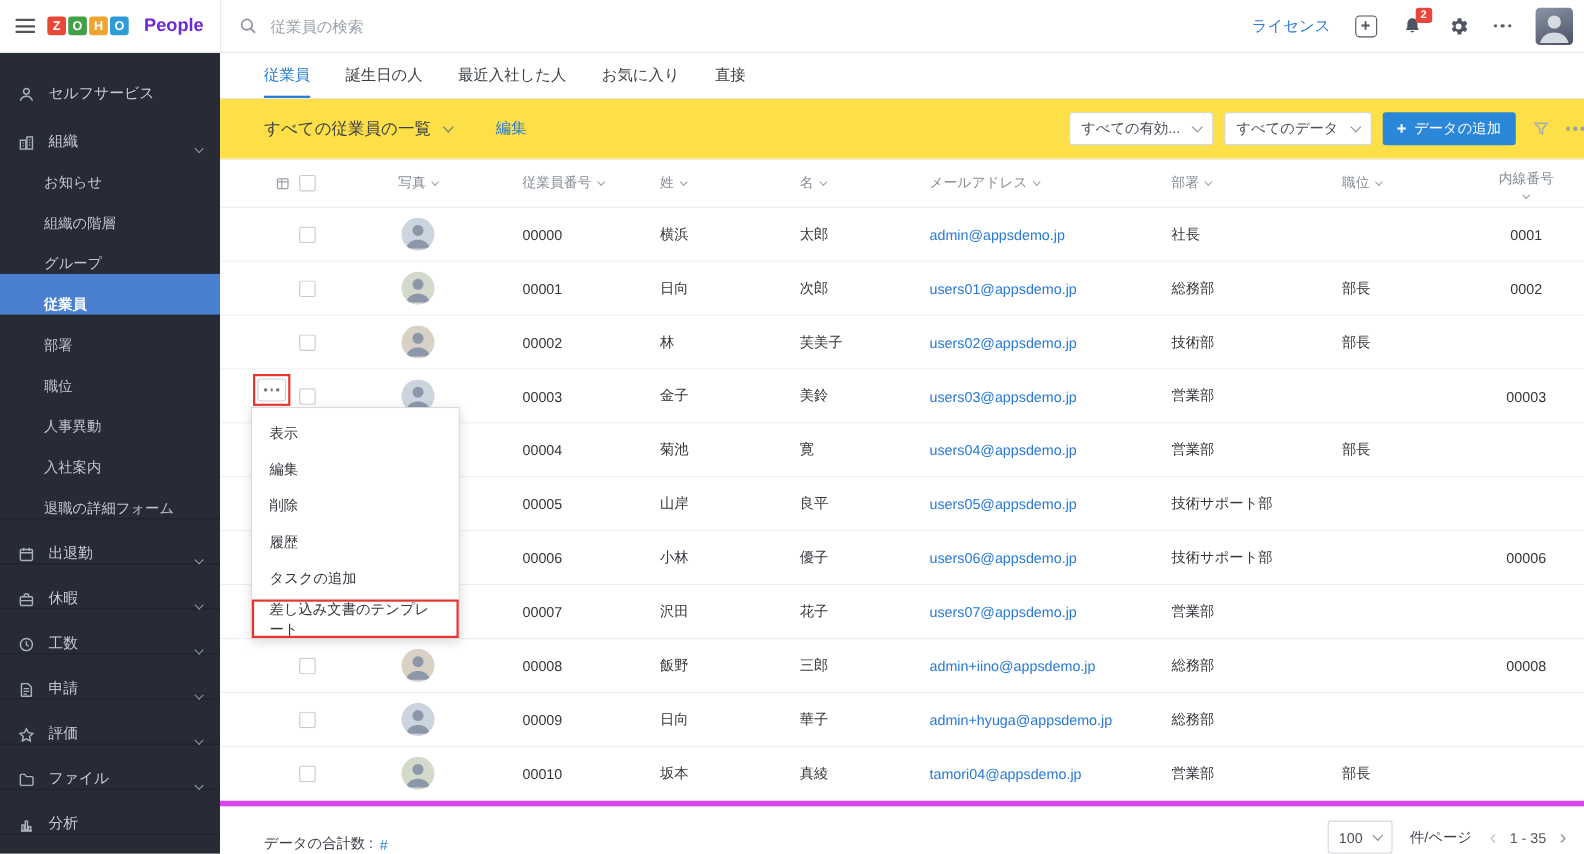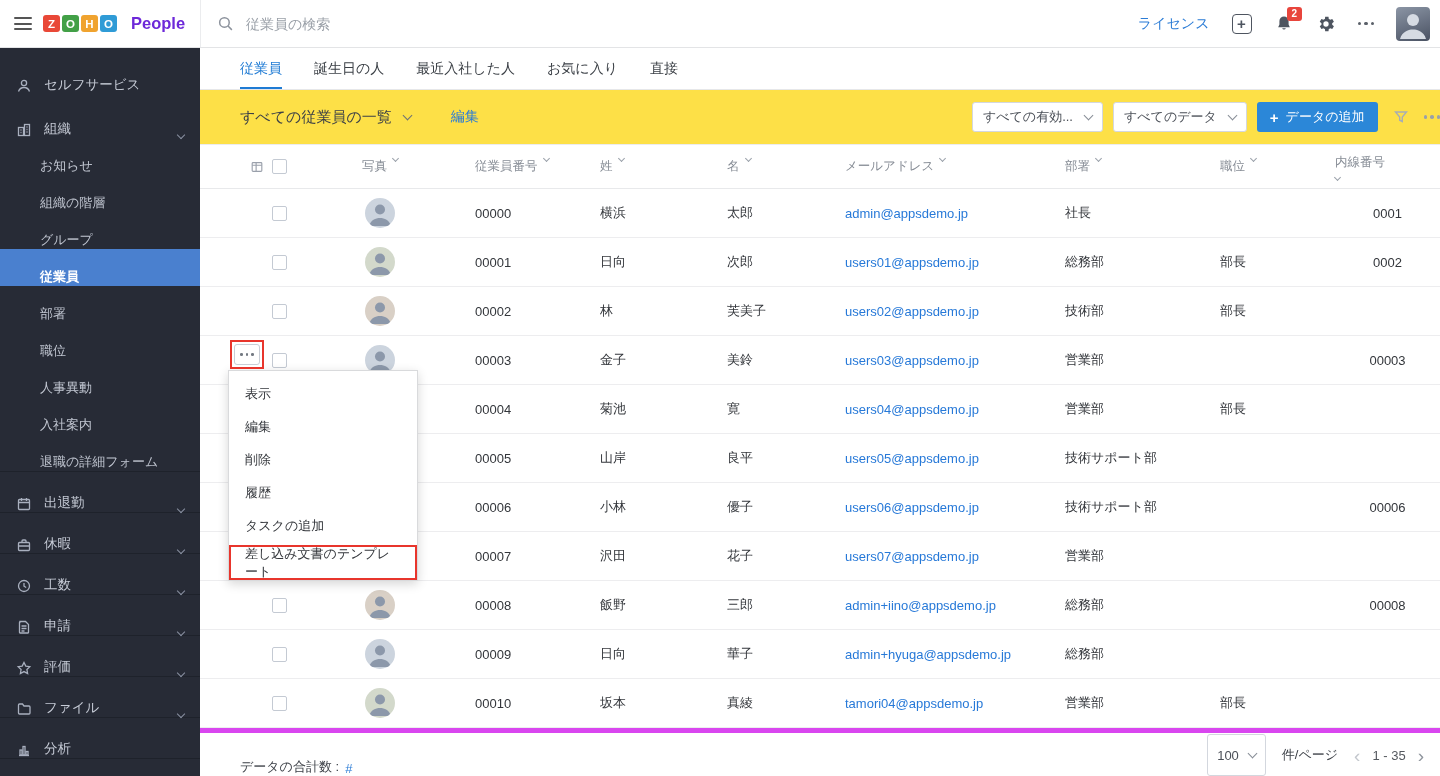--- a/index.html
+++ b/index.html
@@ -68,21 +68,21 @@
   .select{height:30px;background:#fff;border:1px solid #d3d7de;border-radius:3px;display:flex;
     align-items:center;padding:0 10px;font-size:13px;color:#4a4f57;gap:12px;cursor:pointer;min-width:120px;}
   .add-btn{height:30px;background:#2b87d8;color:#fff;border:none;border-radius:3px;font-size:13px;
     padding:0 13px;display:flex;align-items:center;gap:7px;cursor:pointer;}
   .add-btn .plus{font-size:15px;font-weight:bold;line-height:1;}
   .icon-btn{display:flex;align-items:center;justify-content:center;width:26px;height:26px;cursor:pointer;}
 
   
   .grid-cols{display:grid;grid-template-columns:70px 40px 140px 130px 125px 120px 215px 155px 115px 130px;align-items:center;}
   .thead{height:44px;border-bottom:1px solid #e8e9eb;}
-  .th{display:flex;gap:6px;font-size:12.5px;color:#868c95;}
+  .th{display:flex;align-items:center;gap:6px;font-size:12.5px;color:#868c95;}
   .trow{height:49px;border-bottom:1px solid #ededef;background:#fff;}
   .tcell{font-size:13px;color:#33363b;display:flex;align-items:center;overflow:hidden;white-space:nowrap;}
   .col-actions{justify-content:flex-end;padding-right:6px;}
   .col-check{padding-left:2px;}
   .col-photo{justify-content:center;}
   .col-empno{padding-left:25px;}
   .col-last{padding-left:20px;}
   .col-first{padding-left:22px;}
   .col-email{padding-left:20px;color:#2779d8;cursor:pointer;}
   .col-dept{padding-left:25px;}
@@ -91,21 +91,21 @@
   .checkbox{width:15px;height:15px;border:1px solid #c4cad3;border-radius:2px;background:#fff;cursor:pointer;flex:none;}
   .avatar{width:30px;height:30px;border-radius:50%;overflow:hidden;display:flex;background:#ccd4de;flex:none;}
   .tbody .trow:nth-child(3n) .avatar{background:#d9d0c6;}
   .tbody .trow:nth-child(3n+2) .avatar{background:#d3d9cb;}
 
   
   .tfoot{height:48px;border-top:5px solid #d946ef;display:flex;align-items:flex-end;
     padding:0 16px 0 40px;font-size:13px;color:#3c4047;gap:6px;background:#fff;}
   .hash-link{color:#2b7cd6;cursor:pointer;}
   .foot-right{margin-left:auto;display:flex;align-items:center;gap:16px;}
-  .page-select{height:42px;border:1px solid #d3d7de;border-radius:3px;display:flex;align-items:center;
+  .page-select{height:30px;border:1px solid #d3d7de;border-radius:3px;display:flex;align-items:center;
     padding:0 9px;gap:10px;background:#fff;font-size:13px;color:#4a4f57;cursor:pointer;min-width:54px;}
   .pager{display:flex;align-items:center;gap:12px;color:#55595f;}
   .pg-arrow{font-size:19px;line-height:1;cursor:pointer;}
   .pg-prev{color:#c3c7cd;}
   .pg-next{color:#8f959d;}
 
   
   .context-menu{position:absolute;left:228px;top:370px;width:190px;background:#fff;
     border:1px solid #d9dadc;box-shadow:0 3px 10px rgba(0,0,0,.16);z-index:40;padding:6px 0 0;}
   .menu-item{height:33px;display:flex;align-items:center;padding:0 16px;font-size:13px;color:#33363b;cursor:pointer;}

